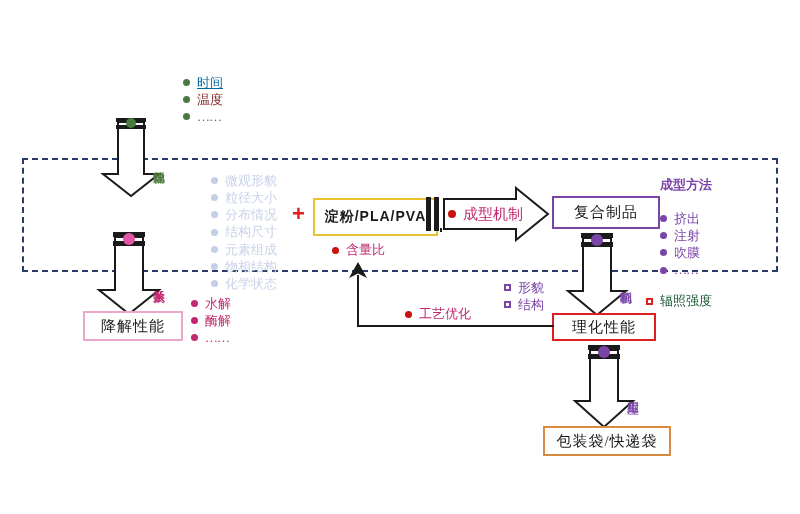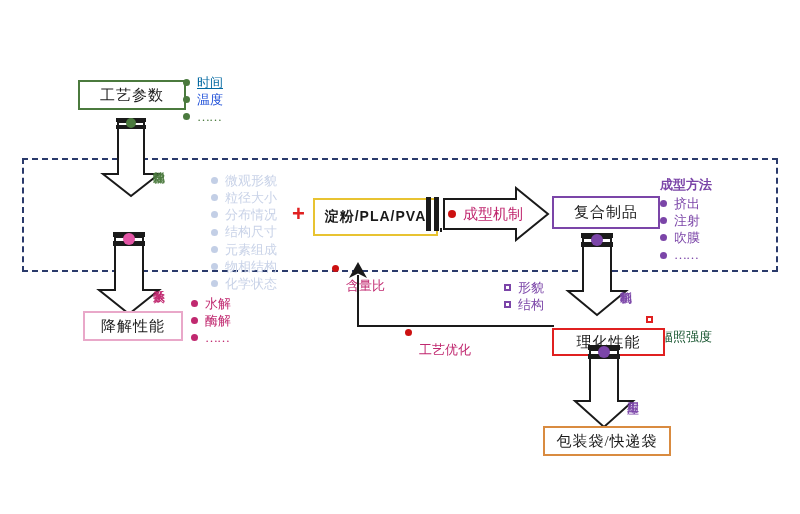--- a/index.html
+++ b/index.html
@@ -28,21 +28,21 @@
   .box-orange  {border:2px solid #d98b40; color:#1a1a1a;}
 
   
   .dashed-region{
     position:absolute;box-sizing:border-box;
     border:2px dashed #2a3a6b;
   }
 
   
   .bullets{position:absolute;}
-  .bullets .hdr{font-size:13px;white-space:nowrap;margin-bottom:1px;text-align:right;}
+  .bullets .hdr{font-size:13px;white-space:nowrap;margin-bottom:16px;text-align:right;}
   .blrow{display:flex;align-items:center;line-height:1.32;white-space:nowrap;}
   .bdot{
     width:7px;height:7px;border-radius:50%;display:inline-block;
     margin-right:7px;flex:0 0 auto;
   }
   .bsq{
     width:7px;height:7px;display:inline-block;box-sizing:border-box;
     margin-right:7px;flex:0 0 auto;background:#fff;
   }
   .blrow .btxt{font-size:13px;}
@@ -71,41 +71,38 @@
     font-size:15px;white-space:nowrap;
   }
 
   
   .conn{position:absolute;background:#1a1a1a;}
   .plus{
     position:absolute;color:#e02020;font-weight:bold;font-size:22px;
     font-family:"Liberation Sans",sans-serif;line-height:1;
   }
   .sglabel{position:absolute;display:flex;align-items:center;white-space:nowrap;}
-  .sglabel .btxt{font-size:13px;margin-top:36px;}
+  .sglabel .btxt{font-size:13px;}
 </style>
 </head>
 <body>
 
 <div class="stage">
 
   <div class="dashed-region" style="left:22px;top:158px;width:756px;height:114px;"></div>
 
-  <div class="nodebox box-green" style="left:78px;top:80px;width:108px;height:30px;">
-    <span class="inner">工艺参数</span>
-  </div>
 
   <div class="bullets" style="left:183px;top:74px;">
     <div class="blrow">
       <span class="bdot" style="background:#4b7a3e;"></span>
       <span class="btxt" style="color:#0369a1;text-decoration:underline;">时间</span>
     </div>
     <div class="blrow">
       <span class="bdot" style="background:#4b7a3e;"></span>
-      <span class="btxt" style="color:#1d4ed8;">温度</span>
+      <span class="btxt" style="color:#7f1d1d;">温度</span>
     </div>
     <div class="blrow">
       <span class="bdot" style="background:#4b7a3e;"></span>
       <span class="btxt" style="color:#4b7a3e;letter-spacing:-1px;">……</span>
     </div>
   </div>
 
   <div class="varrow" style="left:97px;top:116px;width:68px;height:82px;">
     <svg width="68" height="82" viewBox="0 0 68 82">
       <path d="M21 6 L47 6 L47 58 L62 58 L34 80 L6 58 L21 58 Z" fill="#ffffff" stroke="#1a1a1a" stroke-width="2"></path>
@@ -249,21 +246,21 @@
       <span class="bsq" style="border:2px solid #7b45a8;"></span>
       <span class="btxt" style="color:#7b45a8;">结构</span>
     </div>
   </div>
 
   <div class="sglabel" style="left:646px;top:292px;">
     <span class="bsq" style="border:2px solid #e02020;"></span>
     <span class="btxt" style="color:#14532d;">辐照强度</span>
   </div>
 
-  <div class="nodebox box-red" style="left:552px;top:328px;width:113px;height:28px;">
+  <div class="nodebox box-red" style="left:552px;top:313px;width:104px;height:28px;">
     <span class="inner">理化性能</span>
   </div>
 
   <div class="conn" style="left:358px;top:325px;width:196px;height:2px;"></div>
   <div class="conn" style="left:357px;top:275px;width:2px;height:52px;"></div>
   <svg style="position:absolute;left:348px;top:262px;" width="22" height="18">
     <path d="M10 0 L19 16 L10 11.5 L1 16 Z" fill="#1a1a1a"></path>
   </svg>
   <div class="sglabel" style="left:405px;top:305px;">
     <span class="bdot" style="background:#cc1111;"></span>

